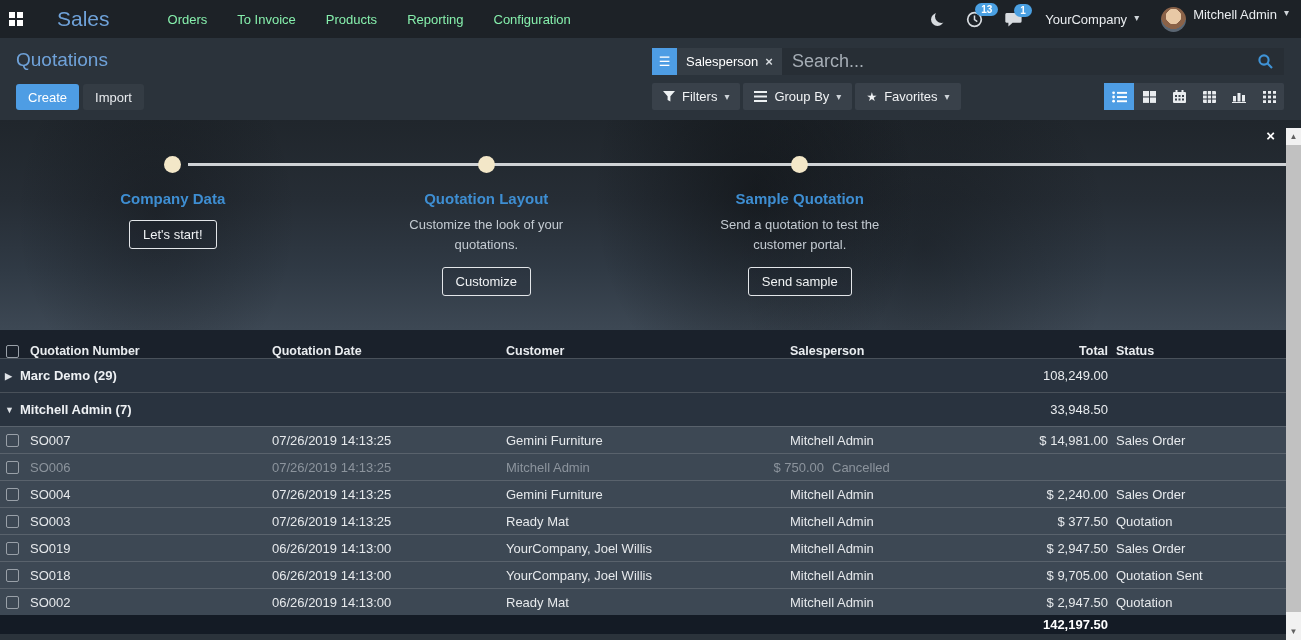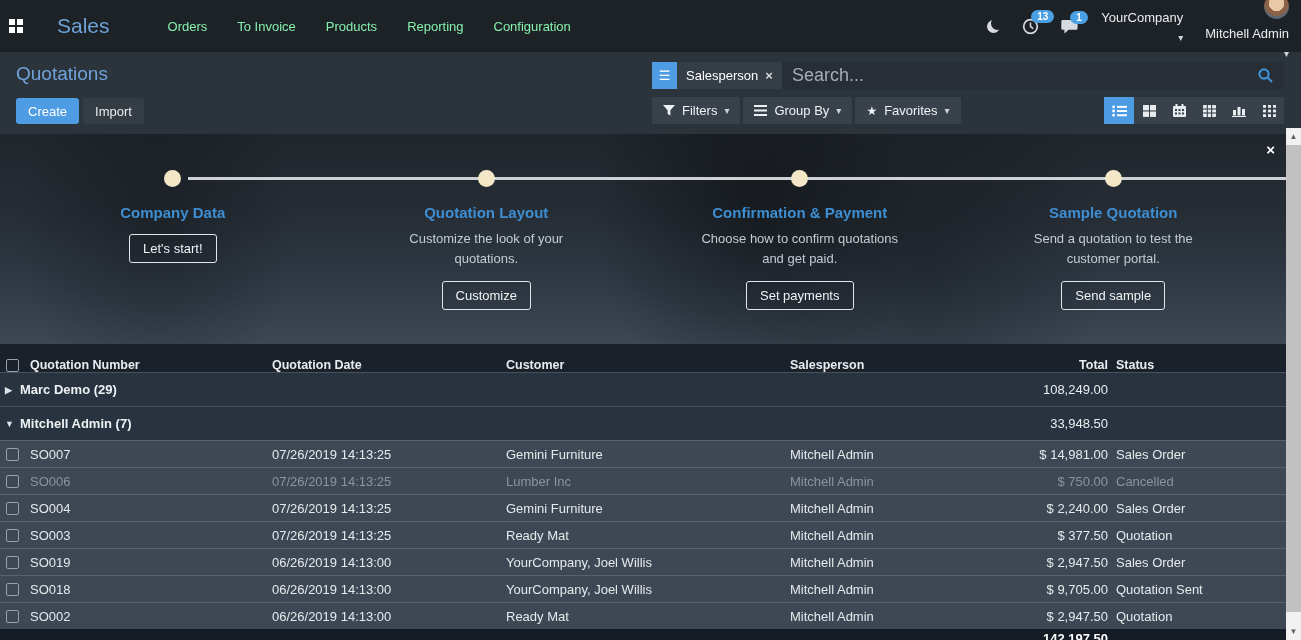--- a/index.html
+++ b/index.html
@@ -2,31 +2,31 @@
 <html><head>
 <meta charset="utf-8">
 <style>
   * { box-sizing: border-box; margin: 0; padding: 0; }
   html,body { width:1301px; height:640px; overflow:hidden; }
   body {
     font-family: "Liberation Sans", sans-serif;
     background:#2b333b; color:#e9ecef; position:relative;
   }
   
-  .navbar { height:52px; background:#1d2227; display:flex; align-items:center; }
+  .navbar { height:38px; background:#1d2227; display:flex; align-items:center; }
   .apps-btn { padding:0 14px 0 9px; cursor:pointer; display:flex; align-items:center; }
   .brand { color:#6fa2d9; font-size:21px; font-weight:400; margin:0 58px 0 20px; cursor:pointer; }
   .nav-menu { display:flex; gap:30px; font-size:13px; }
   .nav-menu .menu-item { cursor:pointer; color:#86efac; }
   .nav-right { margin-left:auto; display:flex; align-items:center; gap:22px; padding-right:12px; font-size:13px; }
   .systray-icon { position:relative; cursor:pointer; display:flex; align-items:center; }
   .moon { width:13px; height:13px; border-radius:50%; box-shadow: inset 4px -3px 0 0 #d7dbdf; }
   .badge { position:absolute; top:-8px; left:9px; background:#4aa0e2; color:#fff; border-radius:9px;
            font-size:10px; line-height:13px; padding:0 6px; font-weight:bold; }
-  .dd { display:flex; align-items:flex-end; gap:7px; cursor:pointer;flex-direction:column; }
+  .dd { display:flex; align-items:flex-start; gap:7px; cursor:pointer; }
   .caret { font-size:10px; color:#cfd4d9; }
   .avatar { width:25px; height:25px; border-radius:50%;
             background: radial-gradient(circle at 50% 38%, #e8c9a6 0 38%, #8a6248 39% 62%, #5b6672 63%); }
   
   .cp { display:flex; padding:10px 0 10px 16px; background:#2b333b; height:82px; }
   .cp-left { width:636px; display:flex; flex-direction:column; justify-content:space-between; }
   .cp-title { color:#6fa2d9; font-size:19px; font-weight:400; margin-top:1px; }
   .cp-left-buttons { display:flex; gap:4px; }
   .btn { font-size:13px; border:none; border-radius:3px; height:26px; padding:0 12px; cursor:pointer;
          font-family:inherit; display:inline-flex; align-items:center; }
@@ -277,26 +277,20 @@
     <button class="step-btn">Let's start!</button>
   </div>
 
   <div class="step">
     <div class="step-dot"></div>
     <div class="step-title">Quotation Layout</div>
     <div class="step-desc">Customize the look of your quotations.</div>
     <button class="step-btn">Customize</button>
   </div>
 
-  <div class="step">
-    <div class="step-dot"></div>
-    <div class="step-title">Confirmation &amp; Payment</div>
-    <div class="step-desc">Choose how to confirm quotations and get paid.</div>
-    <button class="step-btn">Set payments</button>
-  </div>
 
   <div class="step">
     <div class="step-dot"></div>
     <div class="step-title">Sample Quotation</div>
     <div class="step-desc">Send a quotation to test the customer portal.</div>
     <button class="step-btn">Send sample</button>
   </div>
 </div>
   <span class="banner-close">×</span>
 </div>
@@ -343,21 +337,20 @@
     <div class="cell-total">$ 14,981.00</div>
     <div class="cell-status">Sales Order</div>
   </div>
 
   <div class="list-row muted">
     <div class="cell-check">
           <span class="cb"></span>
         </div>
     <div class="cell-number">SO006</div>
     <div class="cell-date">07/26/2019 14:13:25</div>
-    <div class="cell-customer">Lumber Inc</div>
     <div class="cell-sales">Mitchell Admin</div>
     <div class="cell-total">$ 750.00</div>
     <div class="cell-status">Cancelled</div>
   </div>
 
   <div class="list-row">
     <div class="cell-check">
           <span class="cb"></span>
         </div>
     <div class="cell-number">SO004</div>

